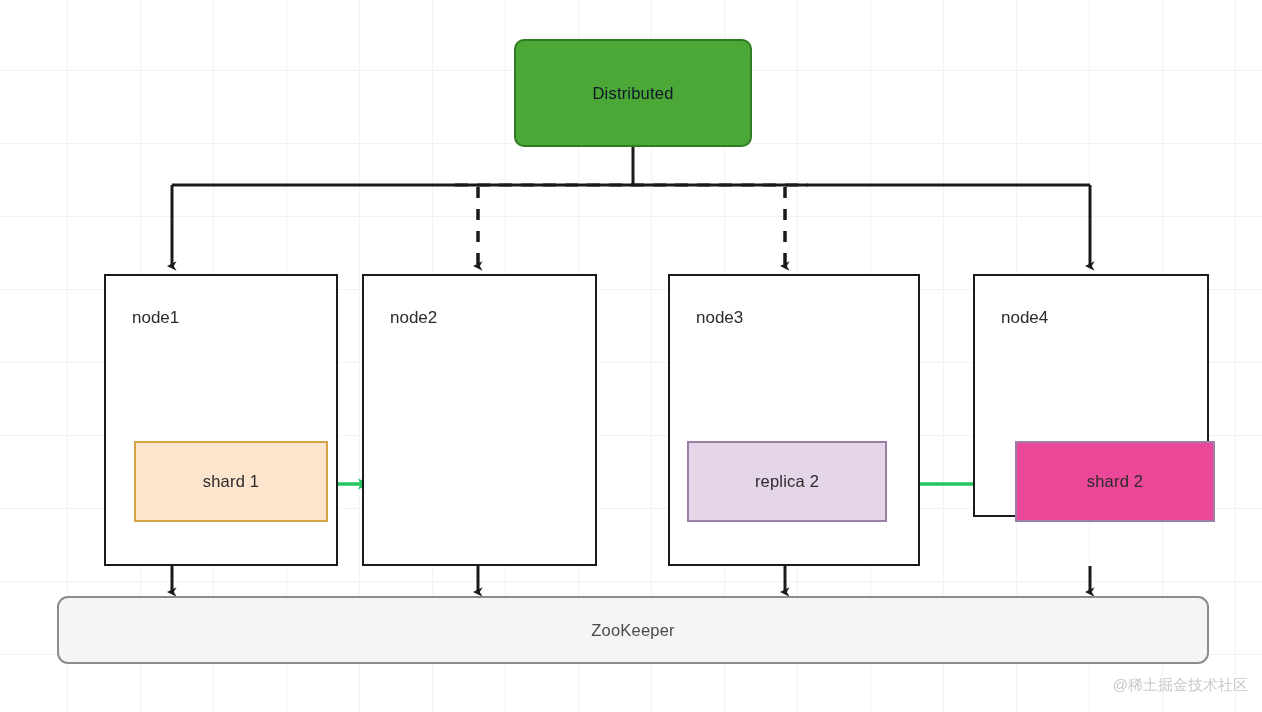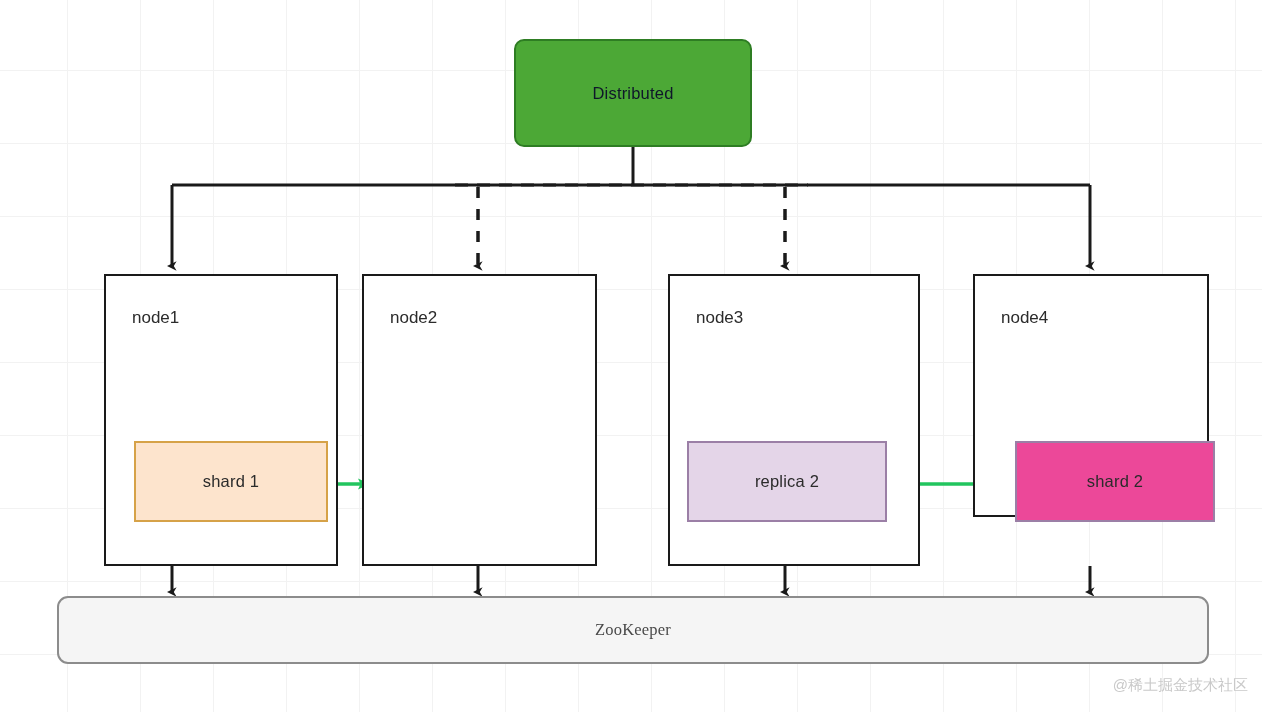--- a/index.html
+++ b/index.html
@@ -73,21 +73,20 @@
 
   .zk-box {
     position: absolute;
     box-sizing: border-box;
     display: flex;
     align-items: center;
     justify-content: center;
     border-radius: 11px;
     font-size: 16.5px;
     letter-spacing: 0.2px;
-    font-family: Liberation Serif, serif;
   }
 
   .watermark {
     position: absolute;
     right: 14px;
     bottom: 17px;
     font-size: 15px;
     color: #c9c9c9;
     white-space: nowrap;
     user-select: none;

